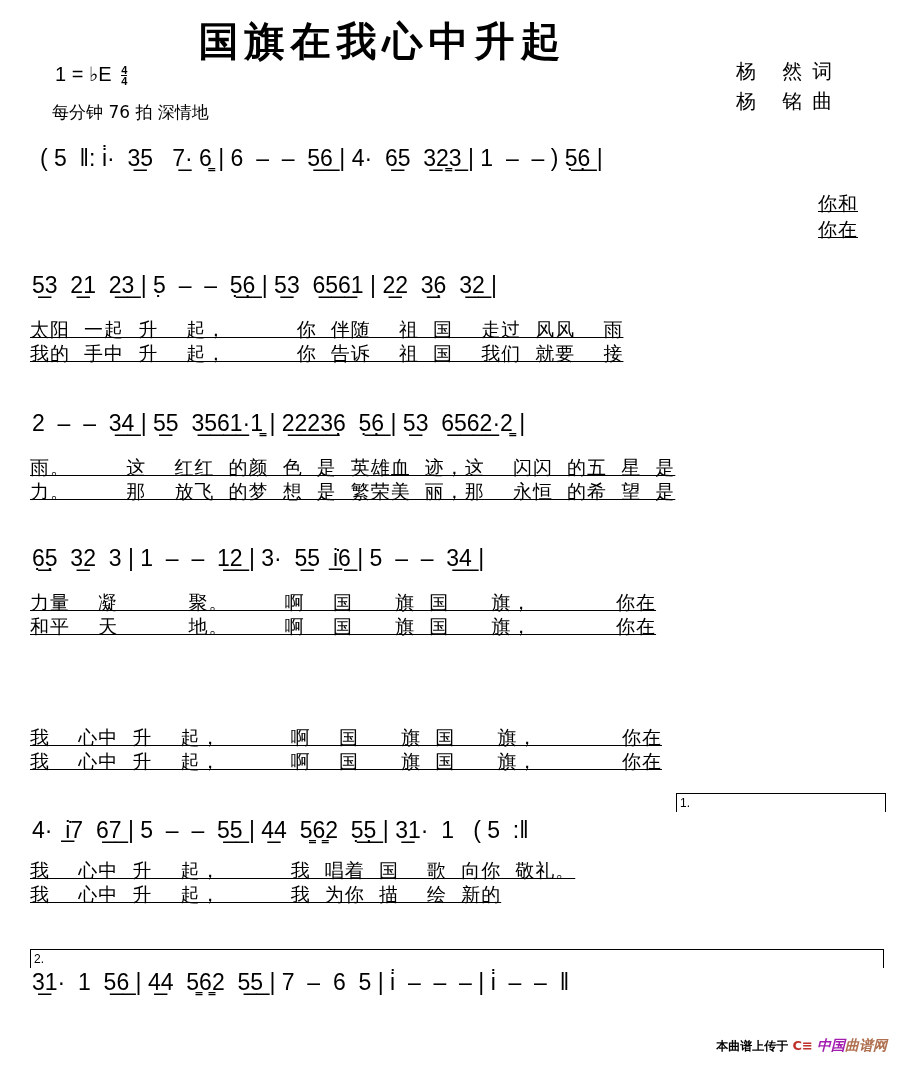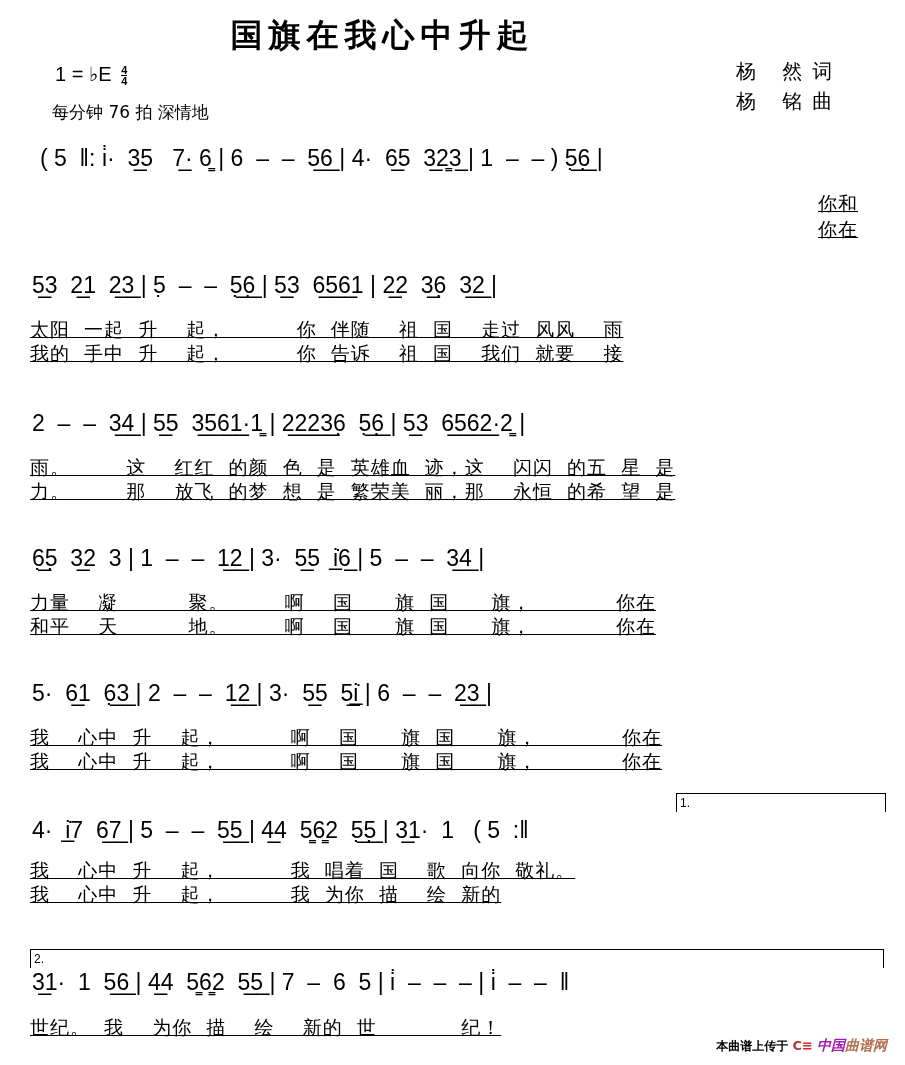--- a/index.html
+++ b/index.html
@@ -1,18 +1,18 @@
 <!DOCTYPE html>
 <html><head>
 <meta charset="utf-8">
 <style>
   html, body { margin: 0; padding: 0; background: #ffffff; }
   body { width: 905px; height: 1065px; position: relative; overflow: hidden; color: #000; font-family: "DejaVu Sans", sans-serif; }
   .abs { position: absolute; }
-  .title { left: 0; width: 765px; top: 14px; text-align: center; font-size: 32px; font-weight: bold; letter-spacing: 6px; font-family: "DejaVu Sans", sans-serif; }
+  .title { left: 0; width: 765px; top: 14px; text-align: center; font-size: 40px; font-weight: bold; letter-spacing: 6px; font-family: "DejaVu Sans", sans-serif; }
   .key { left: 55px; top: 62px; font-size: 20px; font-family: "Liberation Sans", sans-serif; }
   .frac { display: inline-block; vertical-align: middle; text-align: center; font-size: 11px; line-height: 10px; font-weight: bold; margin-left: 4px; }
   .frac span { display: block; }
   .frac .bar { border-top: 1px solid #000; }
   .tempo { left: 52px; top: 101px; font-size: 17px; }
   .credit { left: 736px; font-size: 20px; letter-spacing: 10px; }
   .system { position: absolute; left: 0; width: 815px; height: 120px; }
   .tok { position: absolute; top: 0; font-family: "Liberation Sans", sans-serif; font-size: 23px; line-height: 30px; white-space: pre; }
   .lyr { position: absolute; font-family: "DejaVu Serif", serif; font-size: 19px; white-space: pre; letter-spacing: 1px; text-decoration: underline; }
   .volta { position: absolute; border-top: 1.5px solid #000; border-left: 1.5px solid #000; height: 18px; }
@@ -57,39 +57,37 @@
   <div class="lyr" style="left:30px; top:47px">雨。        这    红红  的颜  色  是  英雄血  迹，这    闪闪  的五  星  是</div>
 </div>
 
 <div class="system" style="top:543px">
   <div class="tok" style="left:32px">6̣̲5̣  3̲2  3 | 1  –  –  1̲2̲ | 3·  5̲5  i̲̇6̲ | 5  –  –  3̲4̲ |</div>
   <div class="lyr" style="left:30px; top:47px">力量    凝          聚。        啊    国      旗  国      旗，            你在</div>
   <div class="lyr" style="left:30px; top:71px">和平    天          地。        啊    国      旗  国      旗，            你在</div>
 </div>
 
 <div class="system" style="top:678px">
-  <div class="tok" style="left:32px">5·  6̲1  6̣̲3̲ | 2  –  –  1̲2̲ | 3·  5̲5  5̲i̲̇ | 6  –  –  2̲3̲ |</div>
   <div class="lyr" style="left:30px; top:47px">我    心中  升    起，          啊    国      旗  国      旗，            你在</div>
   <div class="lyr" style="left:30px; top:71px">我    心中  升    起，          啊    国      旗  国      旗，            你在</div>
 </div>
 
 <div class="system" style="top:815px">
   <div class="volta r" style="left:676px; top:-22px; width:208px">
     <span>1.</span>
   </div>
   <div class="tok" style="left:32px">4·  i̲̇7  6̲7̲ | 5  –  –  5̲5̲ | 4̲4  5̳6̳2  5̣̲5̣̲ | 3̲1·  1   ( 5  :‖</div>
   <div class="lyr" style="left:30px; top:43px">我    心中  升    起，          我  唱着  国    歌  向你  敬礼。</div>
   <div class="lyr" style="left:30px; top:67px">我    心中  升    起，          我  为你  描    绘  新的</div>
 </div>
 
 <div class="system" style="top:967px">
   <div class="volta r" style="left:30px; top:-18px; width:852px">
     <span>2.</span>
   </div>
   <div class="tok" style="left:32px">3̲1·  1  5̲6̲ | 4̲4  5̳6̳2  5̲5̲ | 7  –  6  5 | i̇  –  –  – | i̇  –  –  ‖</div>
-  <div class="lyr" style="left:30px; top:48px">世纪。  我    为你  描    绘    新的  世            纪！</div>
 </div>
 
 <div class="abs watermark">
   <span>本曲谱上传于</span>
   <span class="logo">C≡</span>
   <span class="site-a">中国</span><span class="site-b">曲谱网</span>
 </div>
 
 </body></html>

